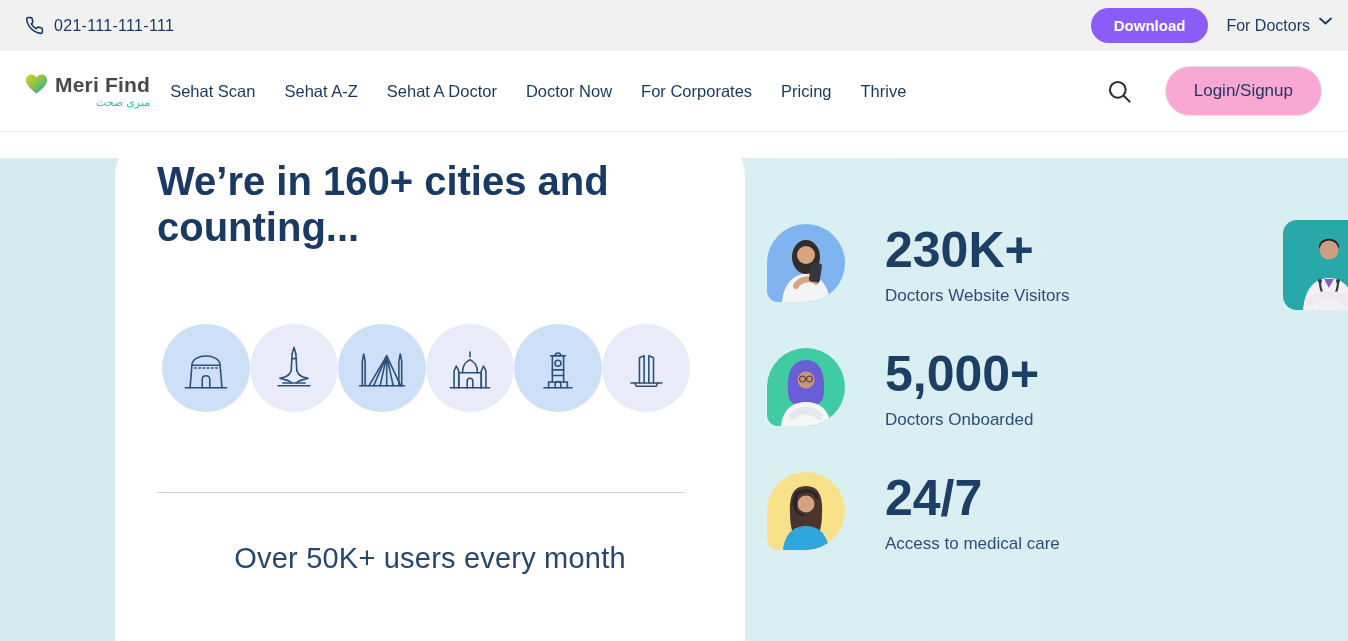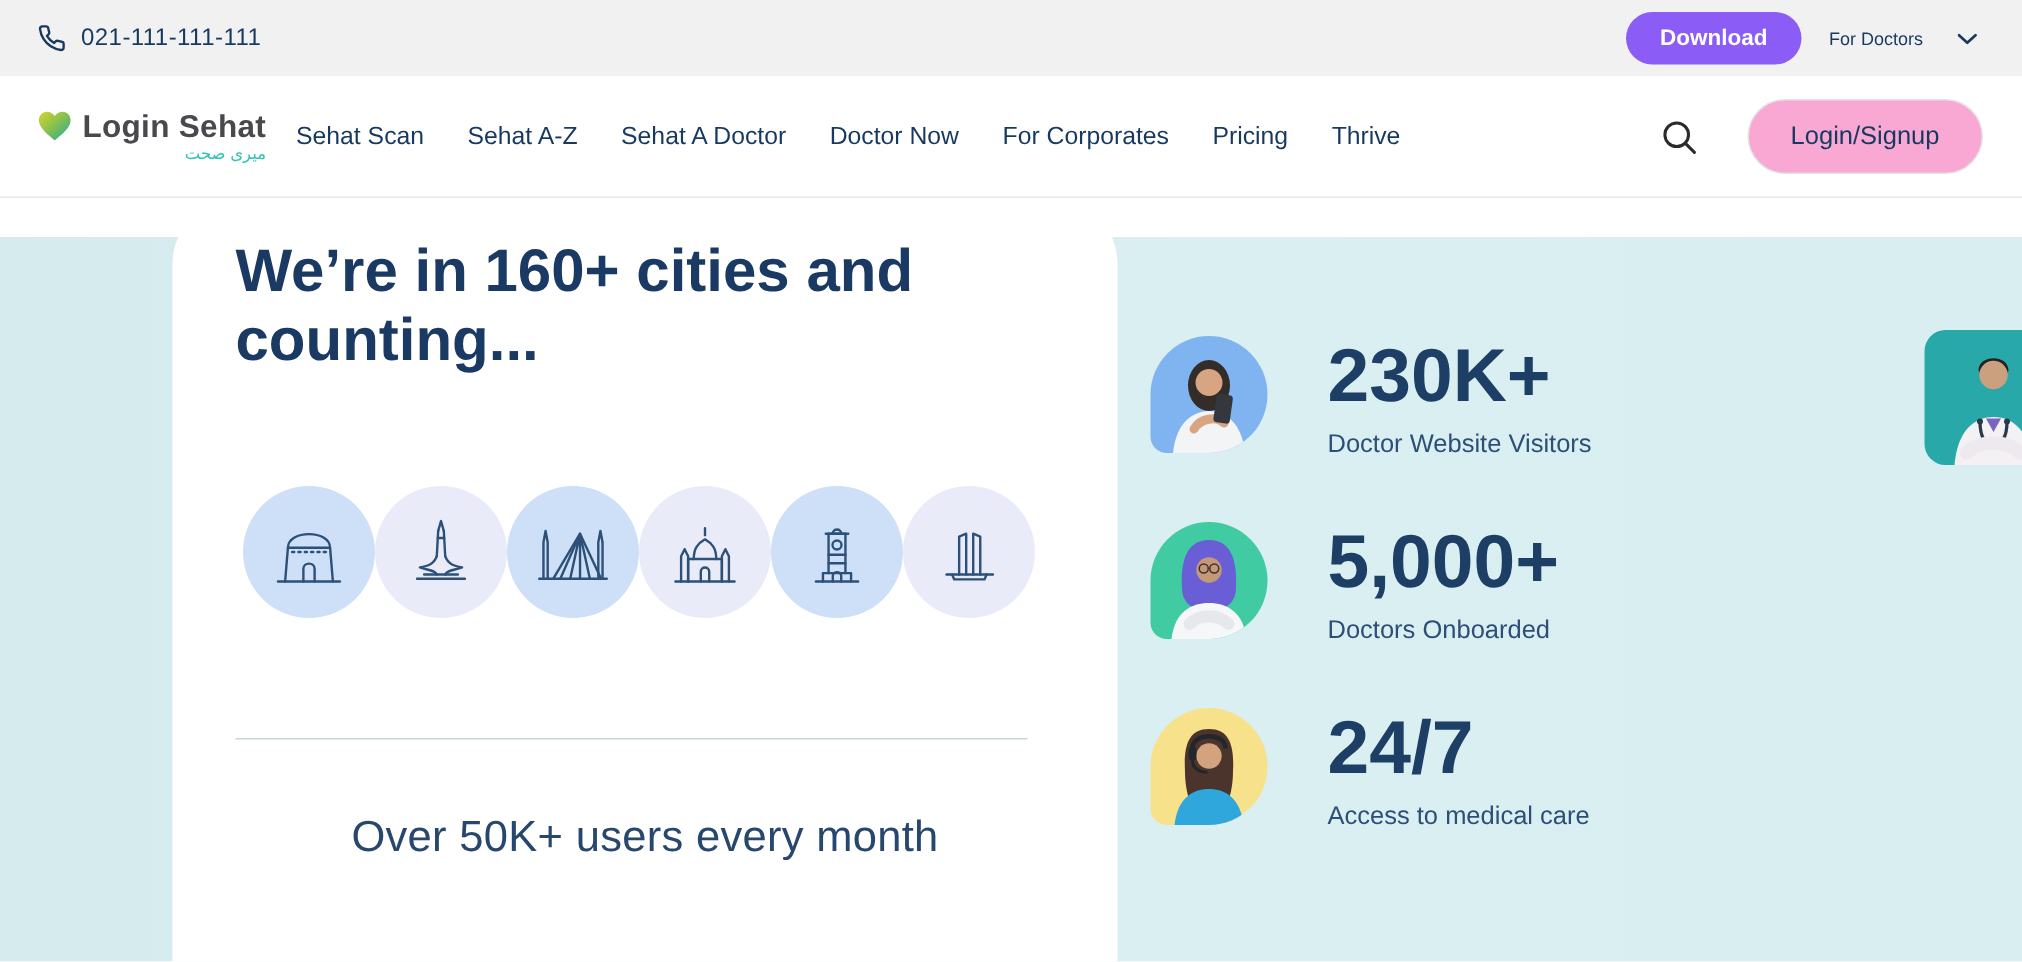--- a/index.html
+++ b/index.html
@@ -2,28 +2,28 @@
 <html><head>
 <meta charset="utf-8">
 <style>
   * { box-sizing: border-box; margin: 0; padding: 0; }
   html,body { width:1348px; height:641px; overflow:hidden; background:#fff;
     font-family:"Liberation Sans", sans-serif; position:relative; }
 
   
   .topbar { position:absolute; top:0; left:0; width:1348px; height:51px;
     background:#f1f1f2; display:flex; align-items:center; justify-content:space-between;
-    padding:0 30px 0 25px; }
+    padding:0 16px 0 25px; }
   .phone-group { display:flex; align-items:center; gap:10px; color:#17395f;
     font-size:16px; letter-spacing:.3px; cursor:pointer; }
   .topbar-right { display:flex; align-items:center; gap:18px; }
   .download-btn { background:#8b5cf6; color:#fff; border:none; border-radius:20px;
     padding:9px 23px; font-size:15px; font-weight:bold; font-family:inherit; cursor:pointer; }
-  .for-doctors { display:flex; align-items:center; gap:23px; color:#17395f;
-    font-size:12px; cursor:pointer; background:none; border:none; font-family:inherit; }
+  .for-doctors { display:flex; gap:9px; color:#17395f;
+    font-size:16px; cursor:pointer; background:none; border:none; font-family:inherit; }
 
   
   .navbar { position:absolute; top:51px; left:0; width:1348px; height:81px;
     background:#fff; border-bottom:1px solid #e9e9e9; display:flex; align-items:center;
     padding:0 26px 0 25px; }
   .logo { display:flex; align-items:flex-start; gap:7px; cursor:pointer; }
   .logo-text-wrap { display:flex; flex-direction:column; align-items:flex-end; }
   .logo-name { font-size:21px; font-weight:bold; color:#47494c; letter-spacing:.2px; }
   .logo-urdu { font-size:11px; color:#2cc2b2; margin-top:-1px; }
   .nav-links { display:flex; gap:29px; margin-left:20px; }
@@ -102,21 +102,21 @@
           <linearGradient id="hg" x1="0" y1="0" x2="1" y2="1">
             <stop offset="0%" stop-color="#d8d32f"></stop>
             <stop offset="45%" stop-color="#8cc24a"></stop>
             <stop offset="100%" stop-color="#1fa9a0"></stop>
           </linearGradient>
         </defs>
         <path d="M12 21 C8 17.5 1.5 13 1 7.5 C0.7 3.8 3.3 1 6.6 1 C8.8 1 10.8 2.2 12 4 C13.2 2.2 15.2 1 17.4 1 C20.7 1 23.3 3.8 23 7.5 C22.5 13 16 17.5 12 21 Z" fill="url(#hg)"></path>
       </svg>
     </span>
     <span class="logo-text-wrap">
-      <span class="logo-name">Login Sehat</span>
+      <span class="logo-name">Meri Find</span>
       <span class="logo-urdu">میری صحت</span>
     </span>
   </div>
 
   <div class="nav-links">
     <span class="nav-link">Sehat Scan</span>
     <span class="nav-link">Sehat A-Z</span>
     <span class="nav-link">Sehat A Doctor</span>
     <span class="nav-link">Doctor Now</span>
     <span class="nav-link">For Corporates</span>
@@ -214,21 +214,21 @@
         <svg width="78" height="78" viewBox="0 0 78 78">
           <ellipse cx="39" cy="33" rx="14" ry="17" fill="#332c28"></ellipse>
           <circle cx="39" cy="31" r="9" fill="#d7a581"></circle>
           <path d="M15 78 C17 57 29 50 39 50 C49 50 61 57 63 78 Z" fill="#f3f4f6"></path>
           <path d="M29 62 C33 55 44 53 49 58" stroke="#d7a581" stroke-width="6" fill="none" stroke-linecap="round"></path>
           <rect x="43" y="39" width="11" height="19" rx="2.5" fill="#34383e" transform="rotate(8 48 48)"></rect>
         </svg>
       </div>
       <div class="stat-text">
         <div class="stat-value">230K+</div>
-        <div class="stat-label">Doctor Website Visitors</div>
+        <div class="stat-label">Doctors Website Visitors</div>
       </div>
     </div>
 
     <div class="stat-row">
       <div class="avatar av-green">
         <svg width="78" height="78" viewBox="0 0 78 78">
           <path d="M39 12 C54 12 58 26 57 44 C57 54 50 59 39 59 C28 59 21 54 21 44 C20 26 24 12 39 12 Z" fill="#6a5ed6"></path>
           <circle cx="39" cy="32" r="8.5" fill="#c59877"></circle>
           <circle cx="35.5" cy="31" r="3" fill="none" stroke="#3e3230" stroke-width="1"></circle>
           <circle cx="42.5" cy="31" r="3" fill="none" stroke="#3e3230" stroke-width="1"></circle>

